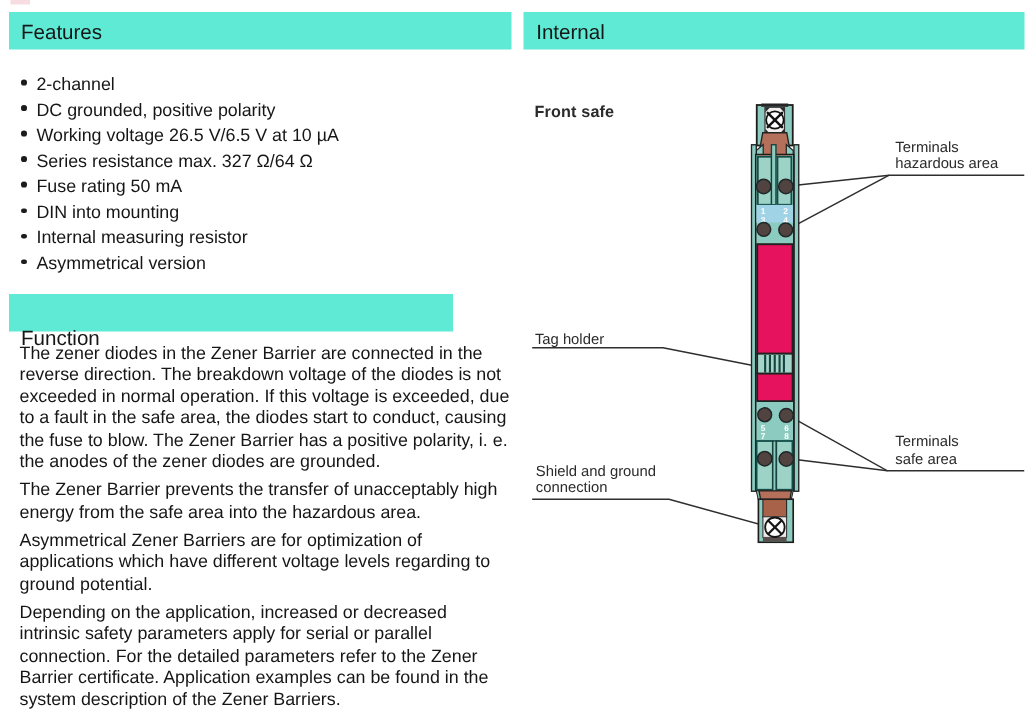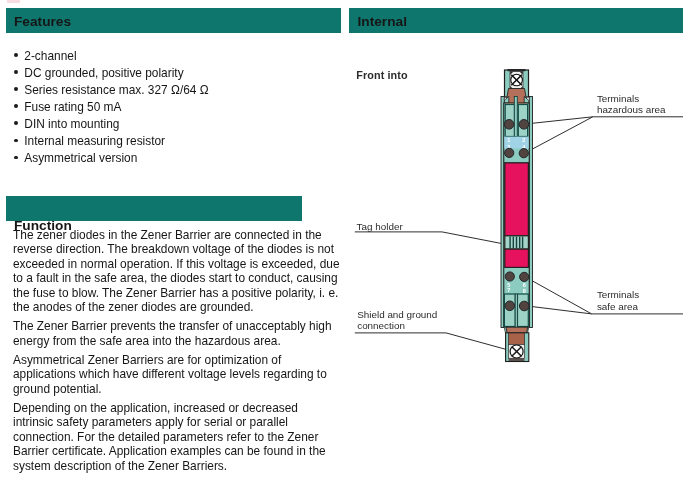--- a/index.html
+++ b/index.html
@@ -1,16 +1,16 @@
 <!DOCTYPE html>
 <html><head><meta charset="utf-8"><style>
 html,body{margin:0;padding:0}
 body{width:683px;height:479px;position:relative;background:#fff;overflow:hidden;
      font-family:"Liberation Sans",sans-serif;color:#161616}
-.bar{position:absolute;background:#0f766e;font-weight:bold;font-size:13.7px;
+.bar{position:absolute;background:#5eead4;font-weight:normal;font-size:13.7px;
      box-sizing:border-box;padding-left:8px}
 .feat{left:6px;top:8.3px;width:335px;height:25.2px;line-height:23.4px;padding-top:1.8px}
 .func{left:6px;top:196px;width:296px;height:24.8px;line-height:24.2px;padding-top:18px}
 .asm{left:349px;top:8.3px;width:334px;height:25.2px;line-height:23.4px;padding-top:1.8px;padding-left:8.5px}
 .list{position:absolute;left:0;top:48px;width:340px;font-size:11.9px;line-height:17.05px}
 .list div{position:relative;padding-left:24.3px}
 .list div::before{content:"";position:absolute;left:14px;top:5.3px;width:3.8px;height:3.8px;
      border-radius:50%;background:#1c1c1c}
 .paras{position:absolute;left:13px;top:227.5px;width:340px;font-size:11.9px;line-height:14.57px}
 .paras p{margin:0 0 4.3px 0}
@@ -18,20 +18,21 @@
 svg{position:absolute;left:0;top:0}
 </style></head><body>
 
 <div class="bar feat">Features</div>
 <div class="bar func">Function</div>
 <div class="bar asm">Internal</div>
 
 <div class="list">
 <div>2-channel</div>
 <div>DC grounded, positive polarity</div>
+<div>Working voltage 26.5 V/6.5 V at 10 µA</div>
 <div>Series resistance max. 327 Ω/64 Ω</div>
 <div>Fuse rating 50 mA</div>
 <div>DIN into mounting</div>
 <div>Internal measuring resistor</div>
 <div>Asymmetrical version</div>
 </div>
 
 <div class="paras">
 <p>The zener diodes in the Zener Barrier are connected in the<br>
 reverse direction. The breakdown voltage of the diodes is not<br>
@@ -44,21 +45,21 @@
 <p>Asymmetrical Zener Barriers are for optimization of<br>
 applications which have different voltage levels regarding to<br>
 ground potential.</p>
 <p>Depending on the application, increased or decreased<br>
 intrinsic safety parameters apply for serial or parallel<br>
 connection. For the detailed parameters refer to the Zener<br>
 Barrier certificate. Application examples can be found in the<br>
 system description of the Zener Barriers.</p>
 </div>
 
-<div class="lbl" style="left:356.3px;top:70px;font-size:10.8px;letter-spacing:0.1px;font-weight:bold">Front into</div>
+<div class="lbl" style="left:356.3px;top:70px;font-size:10.8px;letter-spacing:0.1px;font-weight:bold">Front safe</div>
 <div class="lbl" style="left:596.9px;top:92.8px">Terminals<br>hazardous area</div>
 <div class="lbl" style="left:356.6px;top:220.5px">Tag holder</div>
 <div class="lbl" style="left:596.9px;top:289.4px">Terminals<br>safe area</div>
 <div class="lbl" style="left:357.2px;top:308.8px">Shield and ground<br>connection</div>
 
 <svg width="683" height="479" viewBox="0 0 683 479">
 
 <rect x="7" y="0" width="13" height="3" fill="#f7dde2"></rect>
 <g stroke="#2e2e2e" stroke-width="1" fill="none">
 

